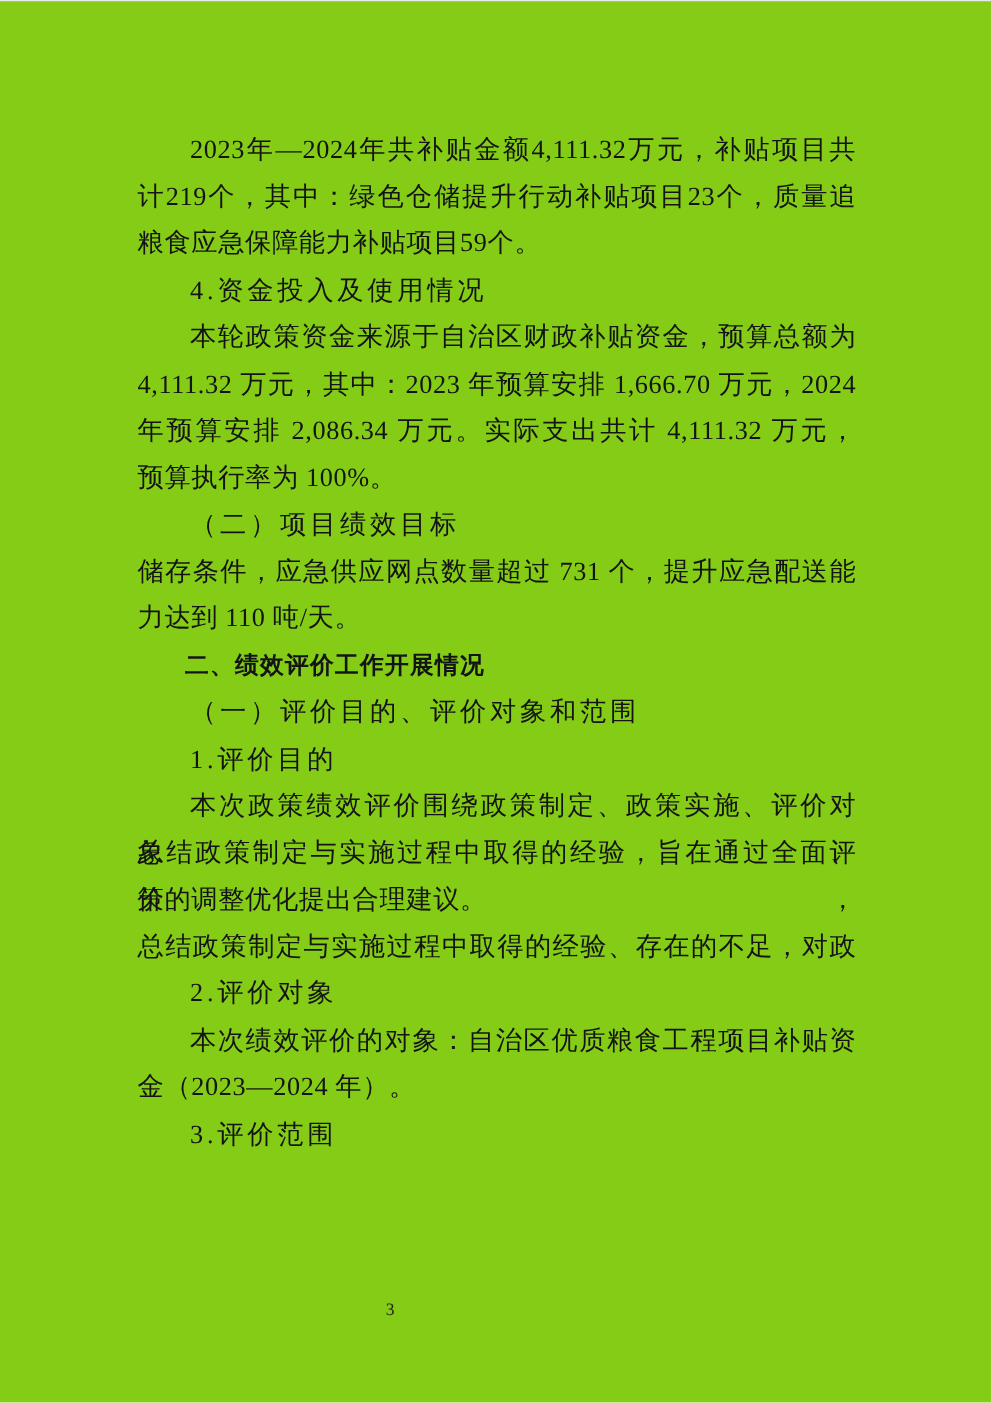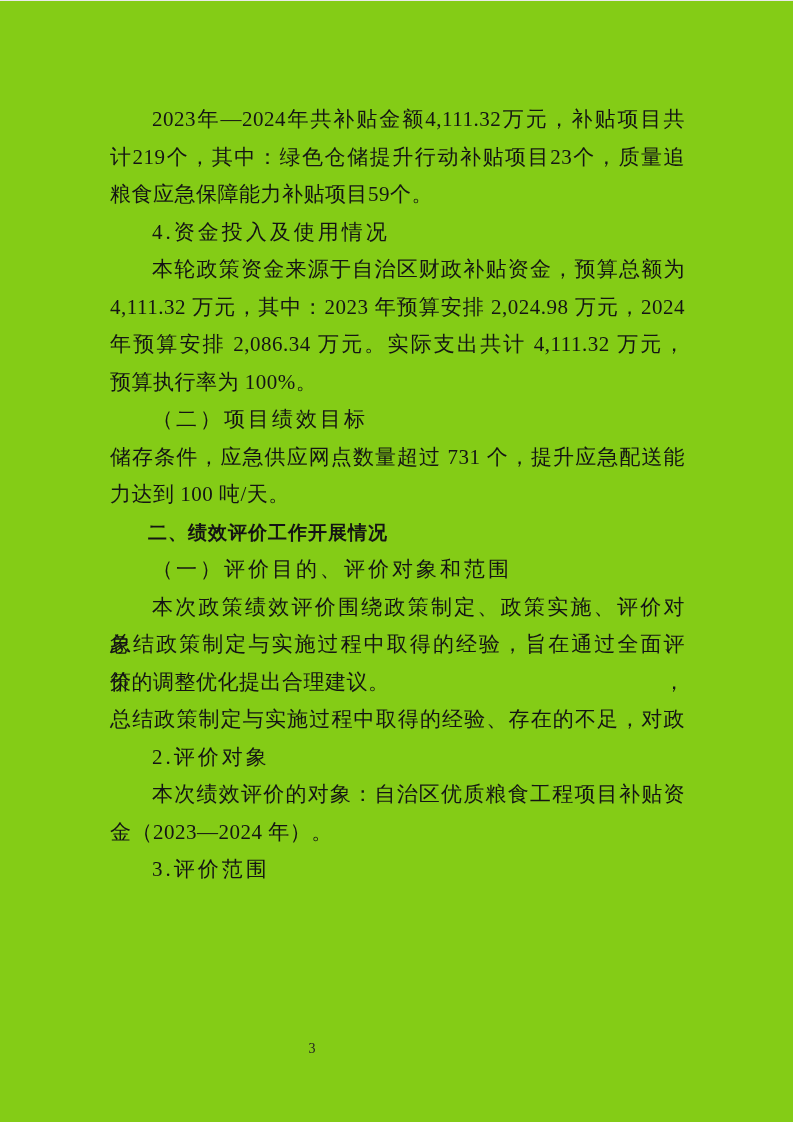--- a/index.html
+++ b/index.html
@@ -58,28 +58,29 @@
 </head>
 <body>
 
 <div class="page">
   <div class="doc-body">
       <div class="ln full first">2023年—2024年共补贴金额4,111.32万元，补贴项目共</div>
       <div class="ln full">计219个，其中：绿色仓储提升行动补贴项目23个，质量追</div>
       <div class="ln last first-none">粮食应急保障能力补贴项目59个。</div>
       <div class="ln kaiti first">4.资金投入及使用情况</div>
       <div class="ln full first">本轮政策资金来源于自治区财政补贴资金，预算总额为</div>
-      <div class="ln full">4,111.32 万元，其中：2023 年预算安排 2,024.98 万元，2024</div>
+      <div class="ln full">4,111.32 万元，其中：2023 年预算安排 1,666.70 万元，2024</div>
       <div class="ln full">年预算安排 2,086.34 万元。实际支出共计 4,111.32 万元，</div>
       <div class="ln last first-none">预算执行率为 100%。</div>
       <div class="ln kaiti first">（二）项目绩效目标</div>
       <div class="ln full">储存条件，应急供应网点数量超过 731 个，提升应急配送能</div>
-      <div class="ln last first-none">力达到 100 吨/天。</div>
+      <div class="ln last first-none">力达到 110 吨/天。</div>
       <div class="ln h1 first">二、绩效评价工作开展情况</div>
       <div class="ln kaiti first">（一）评价目的、评价对象和范围</div>
+      <div class="ln kaiti first">1.评价目的</div>
       <div class="ln full first">本次政策绩效评价围绕政策制定、政策实施、评价对象、</div>
       <div class="ln full">总结政策制定与实施过程中取得的经验，旨在通过全面评价，</div>
       <div class="ln last first-none">策的调整优化提出合理建议。</div>
       <div class="ln full">总结政策制定与实施过程中取得的经验、存在的不足，对政</div>
       <div class="ln kaiti first">2.评价对象</div>
       <div class="ln full first">本次绩效评价的对象：自治区优质粮食工程项目补贴资</div>
       <div class="ln last first-none">金（2023—2024 年）。</div>
       <div class="ln kaiti first">3.评价范围</div>
     </div>
   <div class="page-number">3</div>

